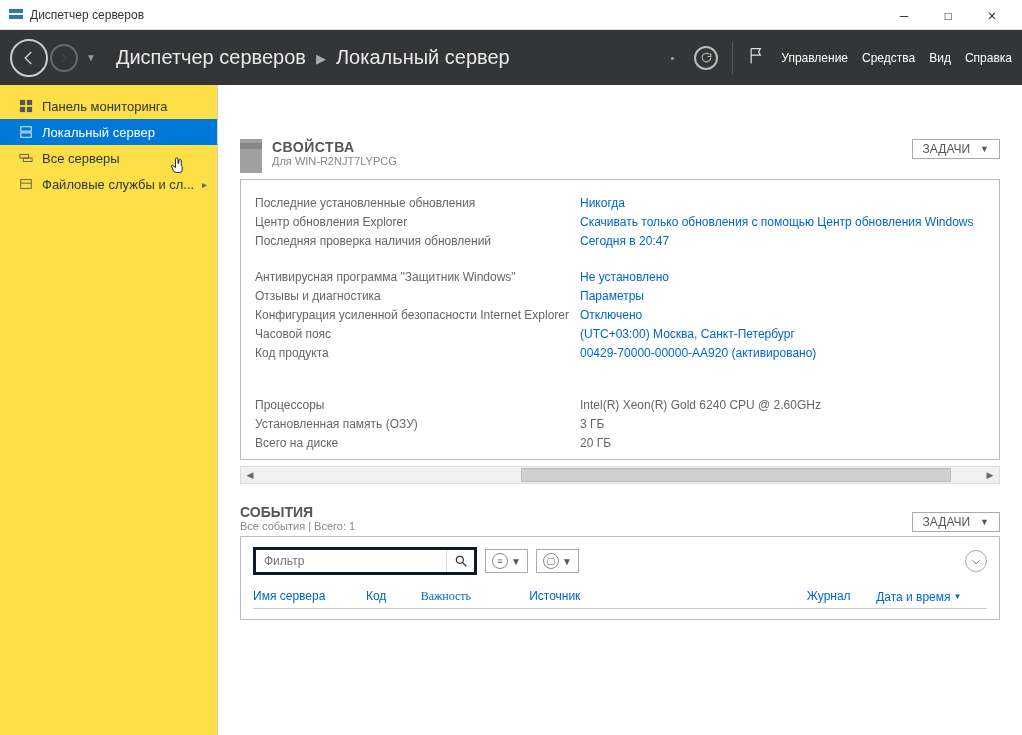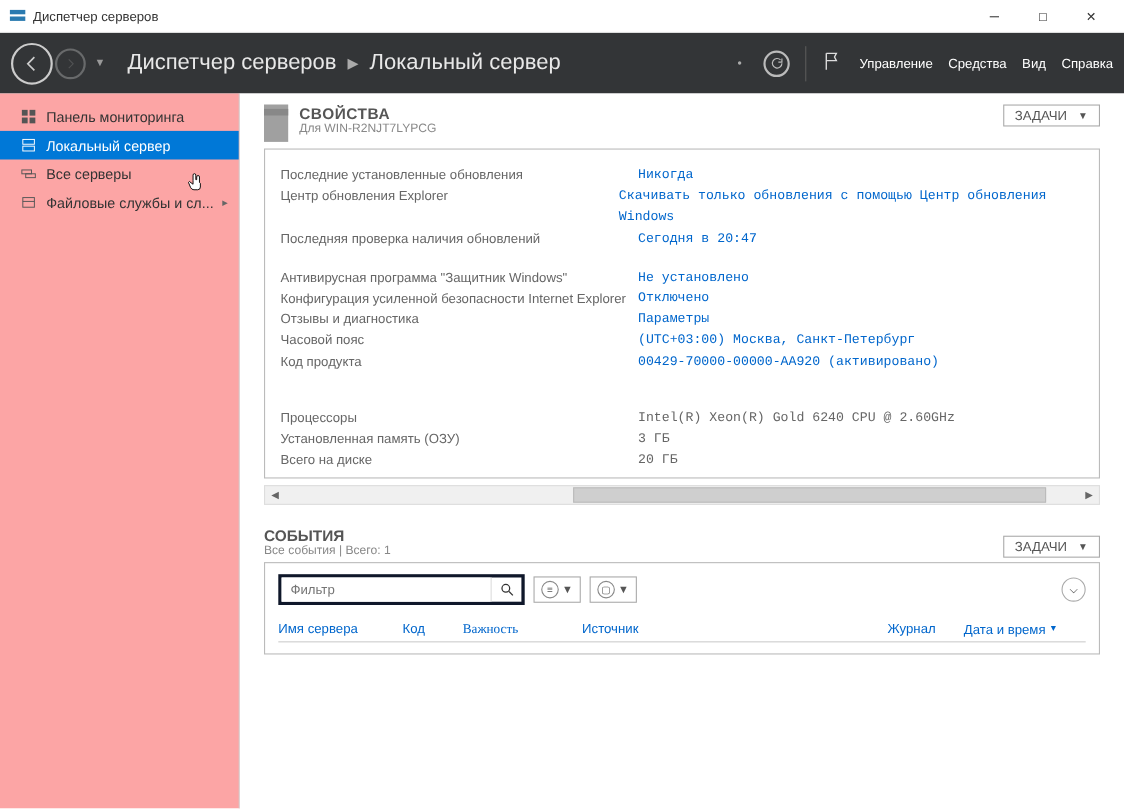--- a/index.html
+++ b/index.html
@@ -19,43 +19,43 @@
 .navcircle svg { fill: #ccc; }
 .breadcrumb { font-size: 20px; font-weight: 300; color: #e8e8e8; margin-left: 14px; display: flex; align-items: center; flex: 1; }
 .breadcrumb .sep { margin: 0 10px; color: #aaa; }
 .hdr-right { display: flex; align-items: center; gap: 14px; font-size: 12px; color: #fff; }
 .hdr-sep { height: 32px; width: 1px; background: #5a5a5a; }
 .hdr-link { cursor: default; }
 .refresh-circle { width: 24px; height: 24px; border: 2px solid #bbb; border-radius: 50%; display: flex; align-items: center; justify-content: center; margin-left: 6px;}
 
 
 .content { display: flex; height: calc(735px - 30px - 55px); }
-.sidebar { width: 218px; background: #fca5a5; border-right: 1px solid #ccc; padding-top: 8px; }
+.sidebar { width: 218px; background: #fde047; border-right: 1px solid #ccc; padding-top: 8px; }
 .sidebar-item { display: flex; align-items: center; padding: 5px 10px 5px 18px; font-size: 13px; color: #333; cursor: default; }
 .sidebar-item .icn { width: 16px; height: 16px; margin-right: 8px; display: inline-flex; align-items: center; justify-content: center; }
 .sidebar-item.selected { background: #0078d7; color: #fff; }
 .sidebar-item .chev { margin-left: auto; font-size: 10px; color: #666; }
 .cursor-hand { position: absolute; left: 168px; top: 155px; width: 20px; height: 20px; z-index: 100; }
 
 
-.main { flex: 1; background: #fff; padding: 10px 22px 0 22px; overflow: hidden; position: relative; }
+.main { flex: 1; background: #fff; padding: 10px 22px 0 22px; overflow: hidden; position: relative; margin-top: 44px; }
 .tile-hdr { display: flex; align-items: flex-start; margin-bottom: 6px; }
 .tile-hdr .stripe { width: 22px; height: 34px; background: #a0a0a0; position: relative; margin-right: 10px; }
 .tile-hdr .stripe::before { content: ""; position: absolute; top: 4px; left: 0; right: 0; height: 6px; background: #888; }
 .tile-hdr .titles { flex: 1; }
 .tile-hdr h2 { font-size: 14px; font-weight: 600; color: #555; letter-spacing: .5px; }
 .tile-hdr .sub { font-size: 11px; color: #888; }
 .tasks-btn { display: flex; align-items: center; border: 1px solid #aaa; padding: 2px 10px; font-size: 12px; color: #555; cursor: default; gap: 10px; }
 .tasks-btn .tri { font-size: 9px; }
 
 
 .panel { border: 1px solid #bbb; padding: 14px 14px 6px 14px; margin-bottom: 6px; position: relative; }
 .panel-row { display: flex; font-size: 12px; line-height: 1.6; }
 .panel-row .label { width: 325px; color: #666; }
-.panel-row .value { color: #0066cc; font-family: Liberation Mono, monospace; }
+.panel-row .value { color: #0066cc; }
 .panel-row .value.plain { color: #666; }
 .panel-gap { height: 16px; }
 .hscroll { height: 18px; background: #f0f0f0; border: 1px solid #ddd; margin-top: 2px; position: relative; display: flex; }
 .hscroll .arrow { width: 18px; display: flex; align-items: center; justify-content: center; font-size: 9px; color: #666; }
 .hscroll .thumb { position: absolute; left: 280px; top: 1px; height: 14px; width: 430px; background: #cfcfcf; border: 1px solid #bbb; }
 
 
 .events-hdr { display: flex; align-items: flex-end; margin: 20px 0 4px 0; }
 .events-hdr .titles { flex: 1; }
 .events-hdr h2 { font-size: 14px; font-weight: 600; color: #555; }
@@ -206,26 +206,26 @@
       <div class="panel-row">
           <div class="label">Последняя проверка наличия обновлений</div>
           <div class="value">Сегодня в 20:47</div>
         </div>
       <div class="panel-gap"></div>
       <div class="panel-row">
           <div class="label">Антивирусная программа "Защитник Windows"</div>
           <div class="value">Не установлено</div>
         </div>
       <div class="panel-row">
+          <div class="label">Отзывы и диагностика</div>
+          <div class="value">Параметры</div>
+        </div>
+      <div class="panel-row">
           <div class="label">Конфигурация усиленной безопасности Internet Explorer</div>
           <div class="value">Отключено</div>
-        </div>
-      <div class="panel-row">
-          <div class="label">Отзывы и диагностика</div>
-          <div class="value">Параметры</div>
         </div>
       <div class="panel-row">
           <div class="label">Часовой пояс</div>
           <div class="value">(UTC+03:00) Москва, Санкт-Петербург</div>
         </div>
       <div class="panel-row">
           <div class="label">Код продукта</div>
           <div class="value">00429-70000-00000-AA920 (активировано)</div>
         </div>
       <div class="panel-gap"></div>

